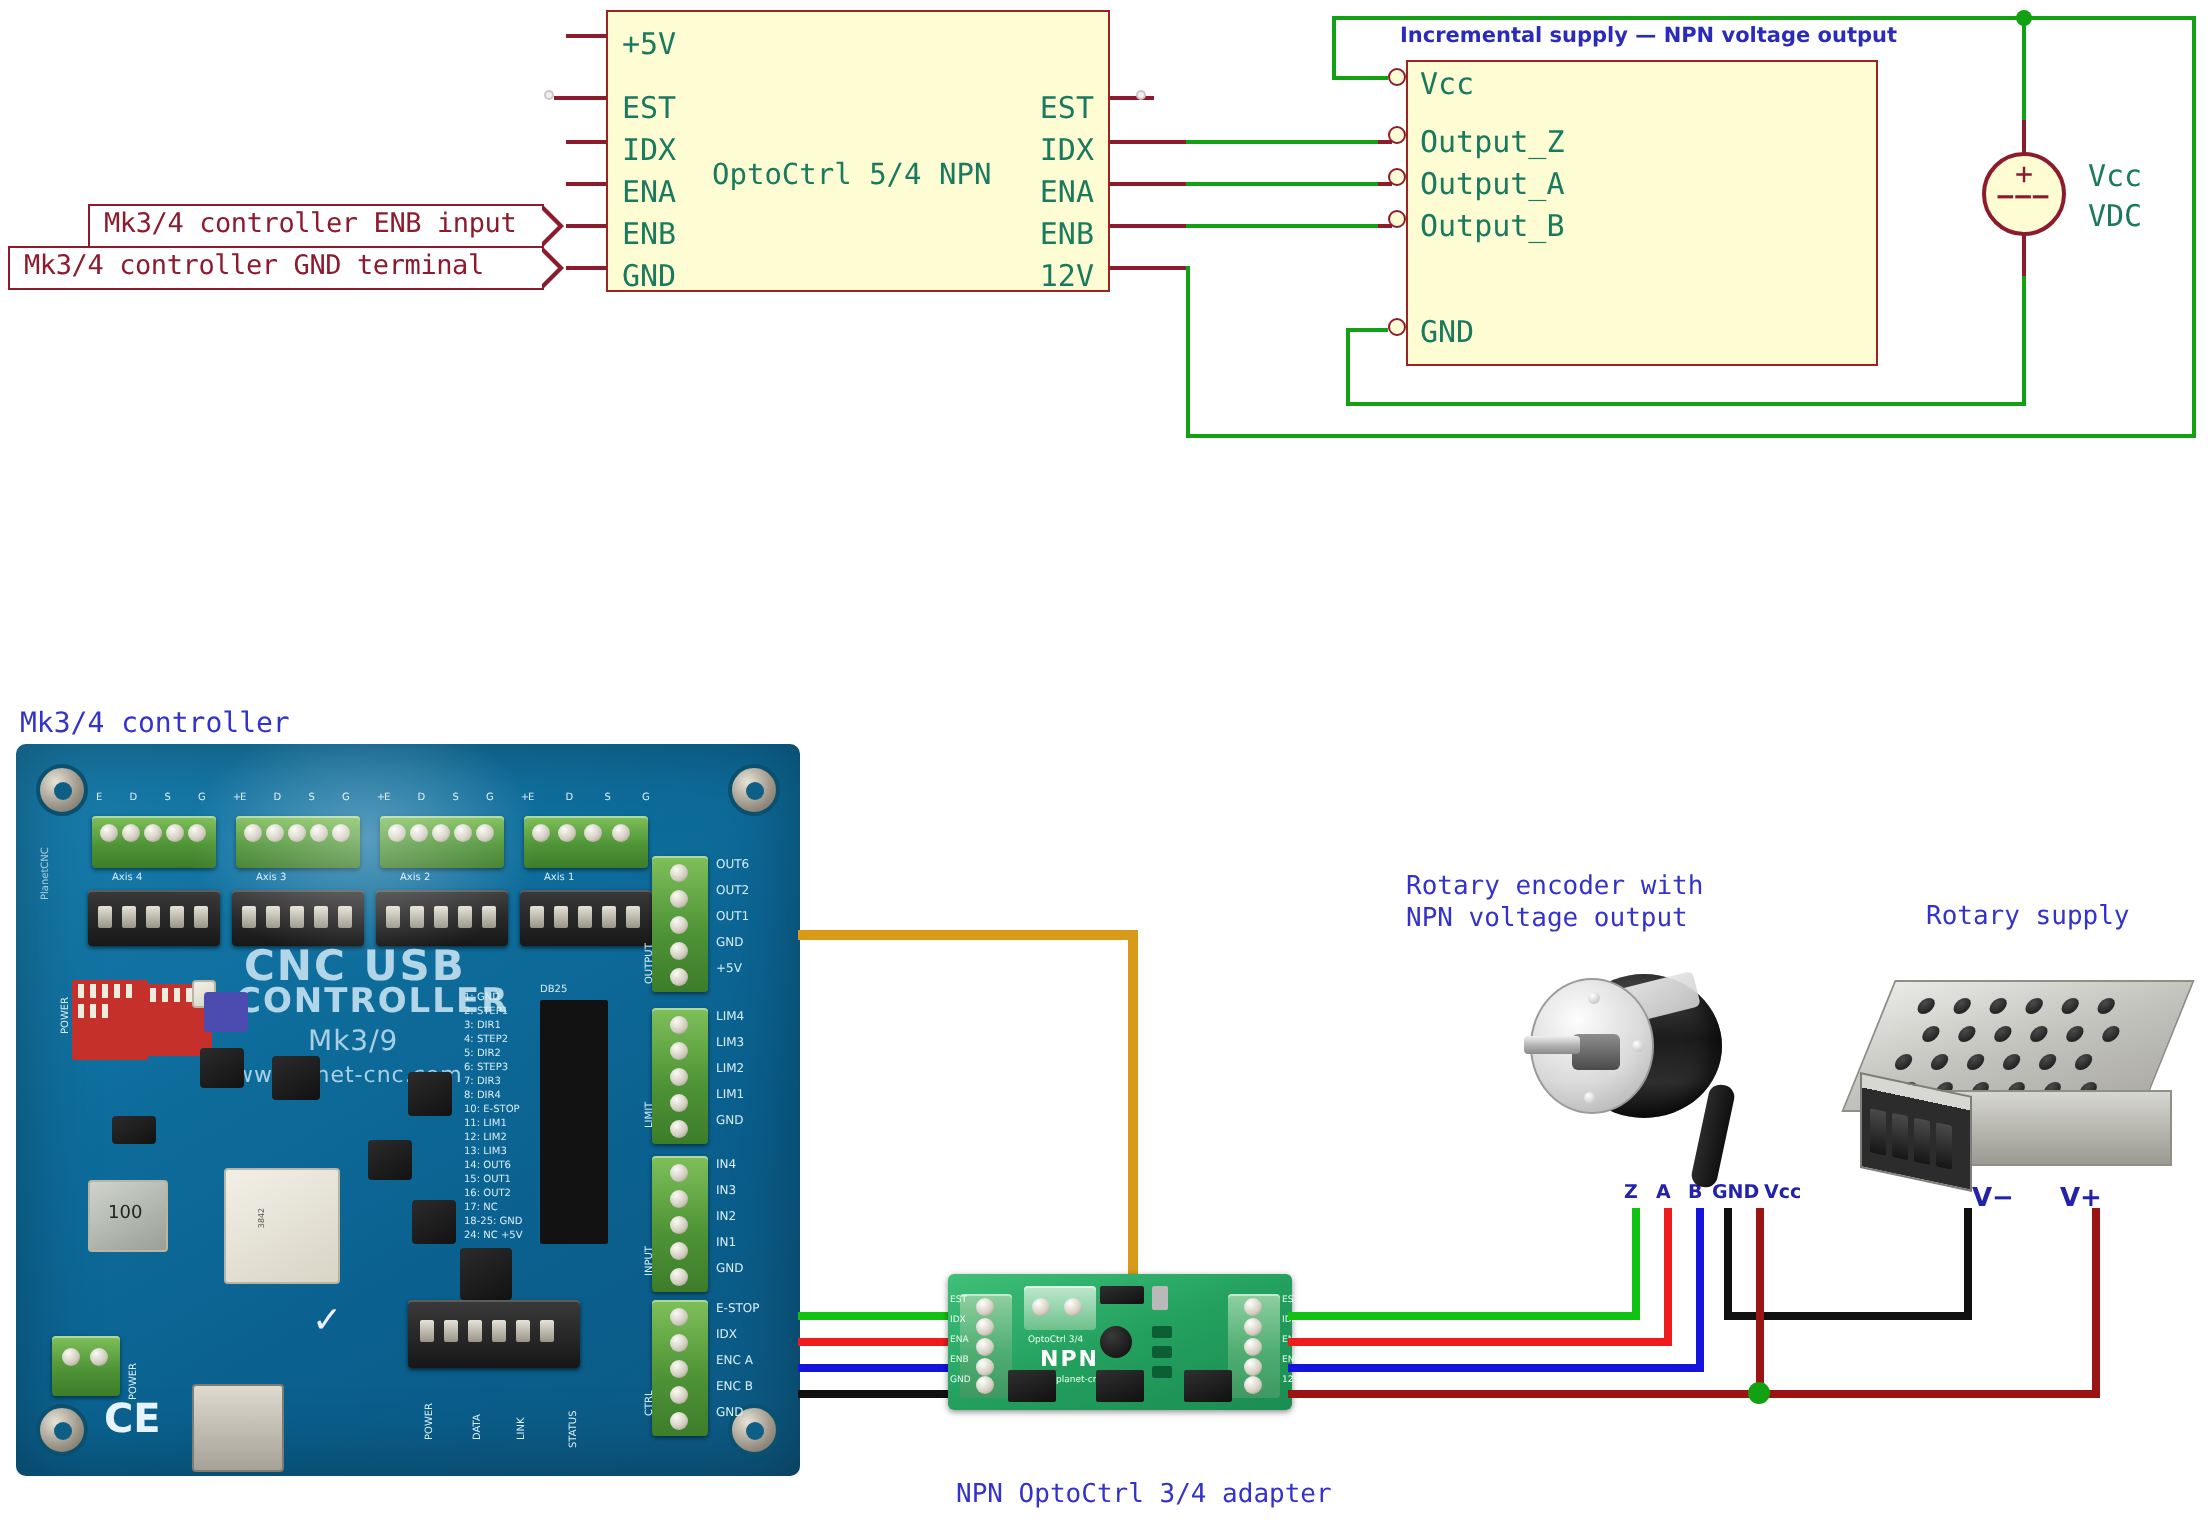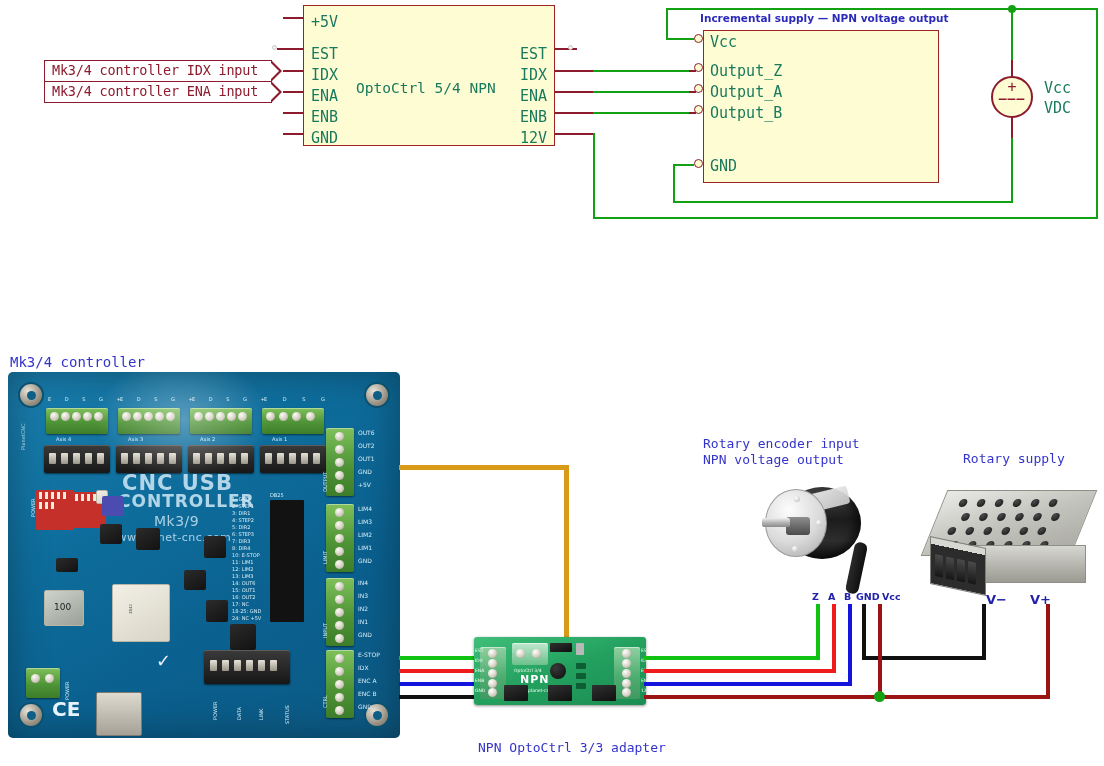--- a/index.html
+++ b/index.html
@@ -133,24 +133,24 @@
   
   .w{position:absolute;}
   .wlab{position:absolute;font-size:9.5px;line-height:10px;font-weight:bold;
     font-family:"DejaVu Sans","Liberation Sans",sans-serif;color:#2222aa;}
 </style>
 </head>
 <body>
 
 <div id="schematic">
 
-  <div class="net-label" style="left:44px;top:60px;width:228px;">
-    <span>Mk3/4 controller IDX input</span></div>
-  <div class="net-label" style="left:44px;top:81px;width:228px;">
-    <span>Mk3/4 controller ENA input</span></div>
+  <div class="net-label" style="left:44px;top:102px;width:228px;">
+    <span>Mk3/4 controller ENB input</span></div>
+  <div class="net-label" style="left:4px;top:123px;width:268px;">
+    <span>Mk3/4 controller GND terminal</span></div>
 
   <div class="wr" style="left:283px;top:17px;width:20px;height:1.8px;"></div>
   <div class="wr" style="left:283px;top:70px;width:20px;height:1.8px;"></div>
   <div class="wr" style="left:283px;top:91px;width:20px;height:1.8px;"></div>
   <div class="wr" style="left:283px;top:112px;width:20px;height:1.8px;"></div>
   <div class="wr" style="left:283px;top:133px;width:20px;height:1.8px;"></div>
 
   <div class="wr" style="left:277px;top:48px;width:26px;height:1.8px;"></div>
   <div class="pdot" style="left:272px;top:45px;"></div>
 
@@ -489,21 +489,21 @@
 
   <div class="ad-npn" style="left:46px;top:36px;font-size:11px;">NPN</div>
   <div class="ad-txt" style="left:40px;top:31px;">OptoCtrl 3/4</div>
   <div class="ad-txt" style="left:42px;top:51px;">www.planet-cnc.com</div>
 
   <div class="ad-ic" style="left:30px;top:48px;width:24px;height:16px;"></div>
   <div class="ad-ic" style="left:74px;top:48px;width:24px;height:16px;"></div>
   <div class="ad-ic" style="left:118px;top:48px;width:24px;height:16px;"></div>
 </div>
 
-<div class="cap t" style="left:478px;top:740px;">NPN OptoCtrl 3/3 adapter</div>
+<div class="cap t" style="left:478px;top:740px;">NPN OptoCtrl 3/4 adapter</div>
 
 <div class="w" style="left:644px;top:656px;width:176px;height:4px;background:#12c212;"></div>
 <div class="w" style="left:816px;top:604px;width:4px;height:56px;background:#12c212;"></div>
 
 <div class="w" style="left:644px;top:669px;width:192px;height:4px;background:#ee1c1c;"></div>
 <div class="w" style="left:832px;top:604px;width:4px;height:69px;background:#ee1c1c;"></div>
 
 <div class="w" style="left:644px;top:682px;width:208px;height:4px;background:#1414dd;"></div>
 <div class="w" style="left:848px;top:604px;width:4px;height:82px;background:#1414dd;"></div>
 
@@ -517,21 +517,21 @@
 <div style="position:absolute;left:874px;top:691px;width:11px;height:11px;border-radius:50%;background:#12a112;"></div>
 
 <div class="wlab" style="left:812px;top:592px;">Z</div>
 <div class="wlab" style="left:828px;top:592px;">A</div>
 <div class="wlab" style="left:844px;top:592px;">B</div>
 <div class="wlab" style="left:856px;top:592px;">GND</div>
 <div class="wlab" style="left:882px;top:592px;">Vcc</div>
 <div class="wlab" style="left:986px;top:595px;font-size:13px;">V−</div>
 <div class="wlab" style="left:1030px;top:595px;font-size:13px;">V+</div>
 
-<div class="cap t" style="left:703px;top:436px;">Rotary encoder input
+<div class="cap t" style="left:703px;top:436px;">Rotary encoder with
 NPN voltage output</div>
 <div id="encoder">
   <div class="enc-body"></div>
   <div class="enc-lbl"></div>
   <div class="enc-face">
     <div class="enc-hub"></div>
     <div class="enc-screw" style="left:28px;top:6px;"></div>
     <div class="enc-screw" style="left:50px;top:30px;"></div>
     <div class="enc-screw" style="left:26px;top:56px;"></div>
     <div class="enc-screw" style="left:4px;top:30px;"></div>

